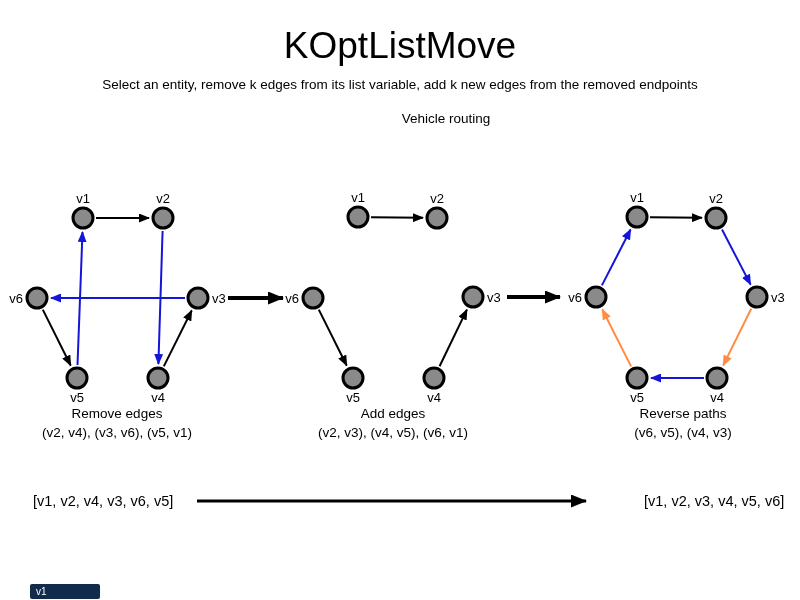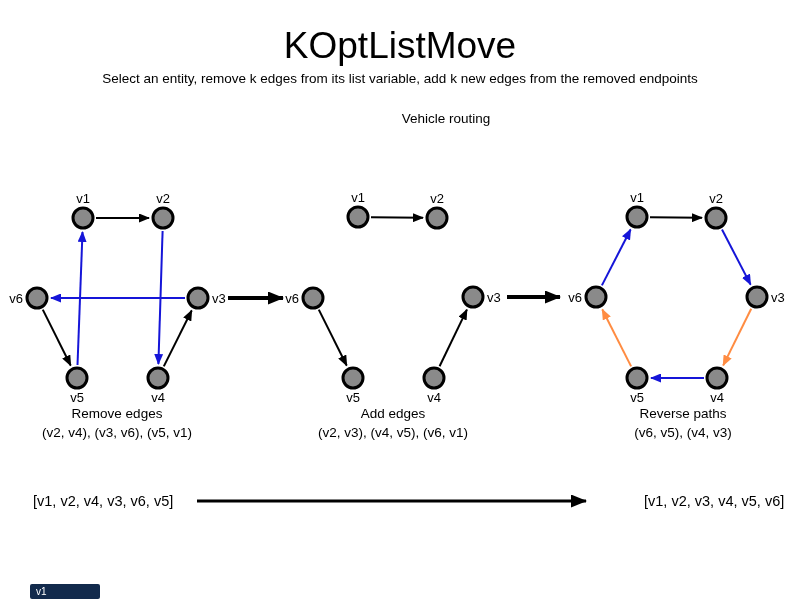--- a/index.html
+++ b/index.html
@@ -1,20 +1,20 @@
 <!DOCTYPE html>
 <html><head>
 <meta charset="utf-8">
 <style>
   html,body{margin:0;padding:0;background:#fff;}
   .stage{position:relative;width:800px;height:600px;background:#ffffff;overflow:hidden;
          font-family:"Liberation Sans",sans-serif;color:#000;}
   .ctext{position:absolute;left:0;width:100%;text-align:center;white-space:nowrap;}
   .title{top:26px;font-size:37px;line-height:1.1;}
-  .subtitle{top:71px;font-size:13.5px;}
+  .subtitle{top:77px;font-size:13.5px;}
   .section-label{top:111px;font-size:13.5px;margin-left:46px;}
   #diagram{position:absolute;left:0;top:0;}
   .nlabel{font-family:"Liberation Sans",sans-serif;font-size:13px;fill:#000;}
   .caption{font-family:"Liberation Sans",sans-serif;font-size:13.5px;fill:#000;}
   .list-text{position:absolute;top:493px;font-size:14.5px;white-space:nowrap;}
   .list-before{left:33px;}
   .list-after{left:597px;margin-left:47px;}
   .status-tooltip{position:absolute;left:30px;top:584px;min-width:70px;height:15px;
         background:#122a4c;color:#ffffff;font-size:10px;line-height:15px;
         padding:0 6px;border-radius:2px;box-sizing:border-box;}

